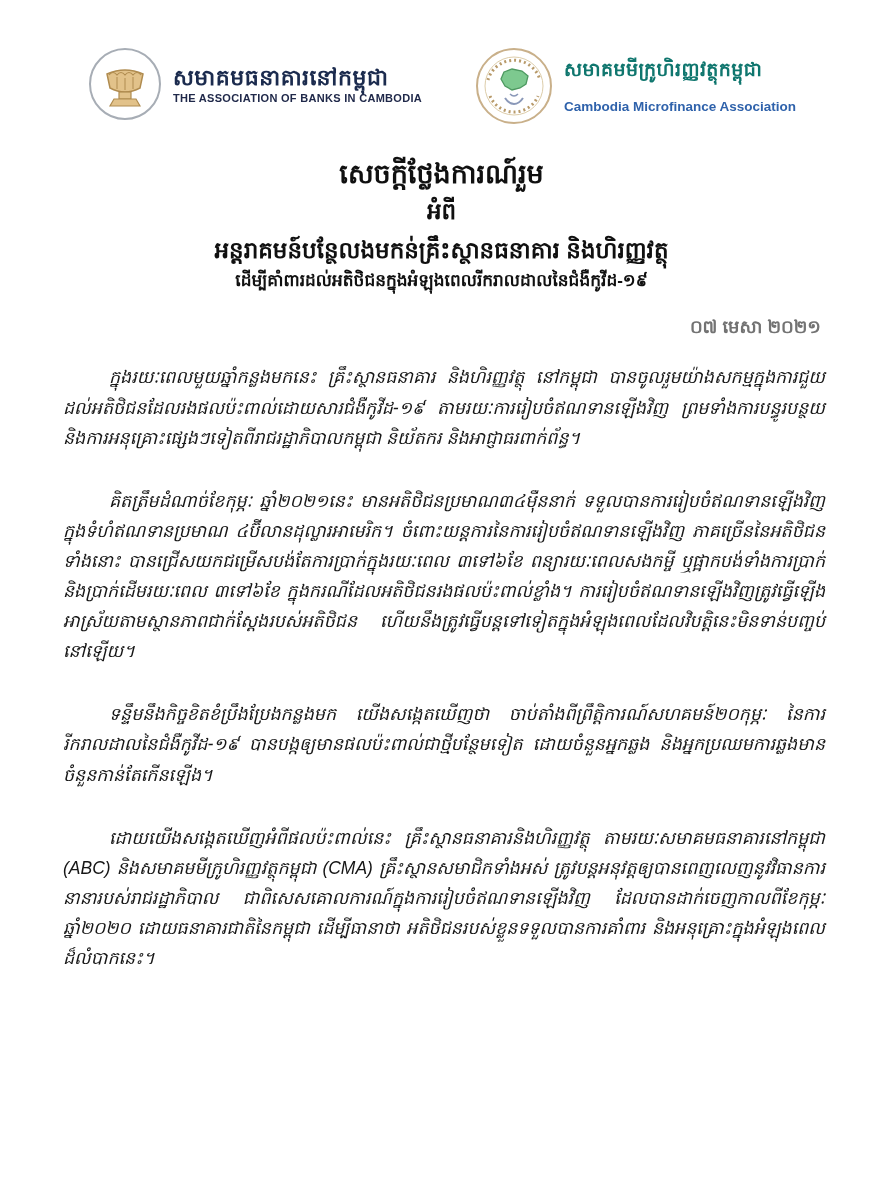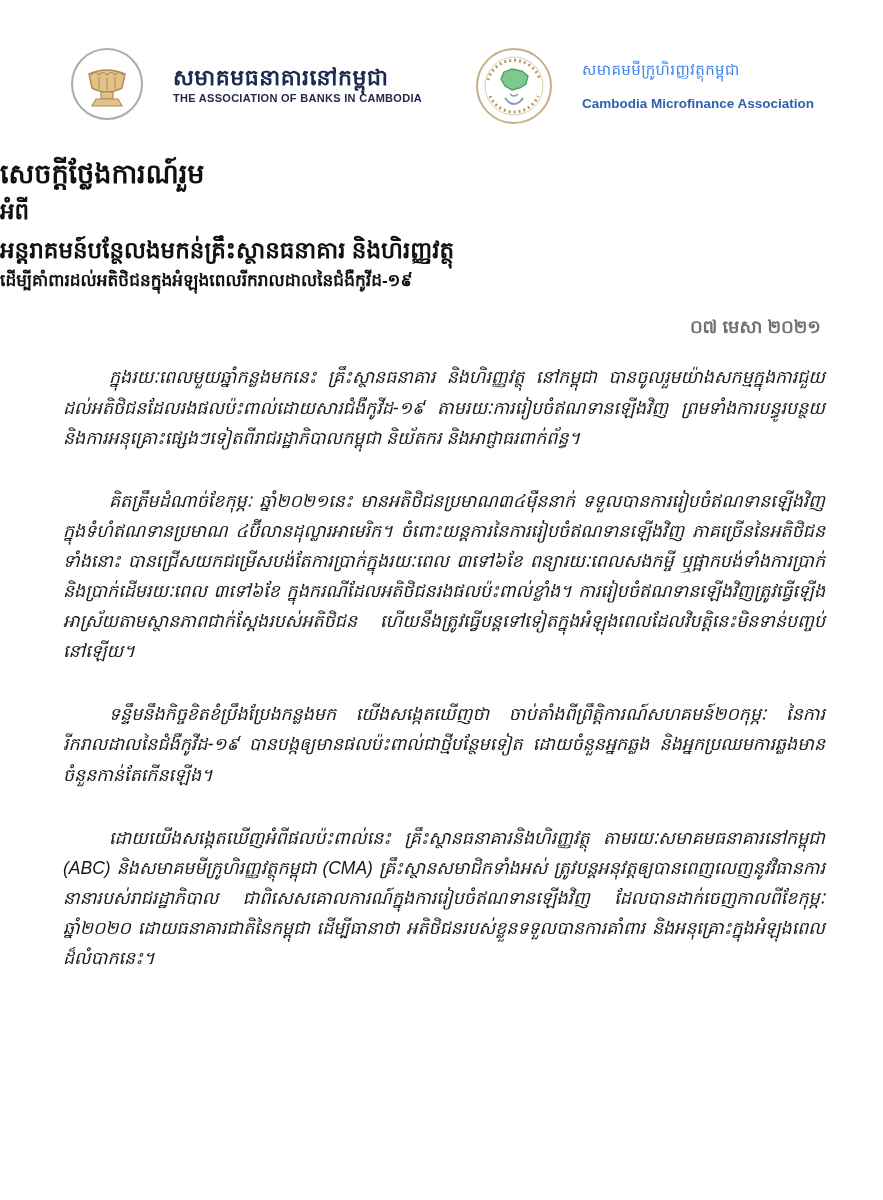--- a/index.html
+++ b/index.html
@@ -21,55 +21,56 @@
   .logos {
     display: flex;
     justify-content: center;
     align-items: flex-start;
     gap: 52px;
     padding-top: 46px;
   }
   .logo-block {
     display: flex;
     align-items: center;
-    gap: 28px;
+    gap: 10px;
     justify-content: center;
   }
   .logo-icon { flex: 0 0 auto; display: block; }
   .logo-text { display: flex; flex-direction: column; justify-content: center; }
   .abc-kh {
     font-size: 22px;
     font-weight: bold;
     color: #1b2b4e;
     line-height: 1.25;
     letter-spacing: 0.5px;
   }
   .abc-en {
     font-size: 11px;
     font-weight: bold;
     color: #20294a;
     letter-spacing: 0.3px;
     margin-top: 0;
   }
   .cma-kh {
-    font-size: 15px;
-    font-weight: normal;
-    color: #3b82f6;
+    font-size: 19px;
+    font-weight: bold;
+    color: #0f766e;
     line-height: 1.25;
     letter-spacing: 0.4px;
   }
   .cma-en {
     font-size: 13.5px;
     font-weight: 600;
     color: #2f62ab;
     margin-top: 17px;
   }
   
   .title-block {
     margin-top: 30px;
+    text-align: center;
     font-weight: bold;
     color: #101010;
   }
   .title-line1 { font-size: 27px; line-height: 1.35; }
   .title-line2 { font-size: 23px; line-height: 1.35; margin-top: 4px; }
   .title-line3 { font-size: 23px; line-height: 1.5; margin-top: 6px; }
   .title-line4 { font-size: 17px; line-height: 1.5; }
   
   .date-line {
     margin: 22px 62px 0 0;

